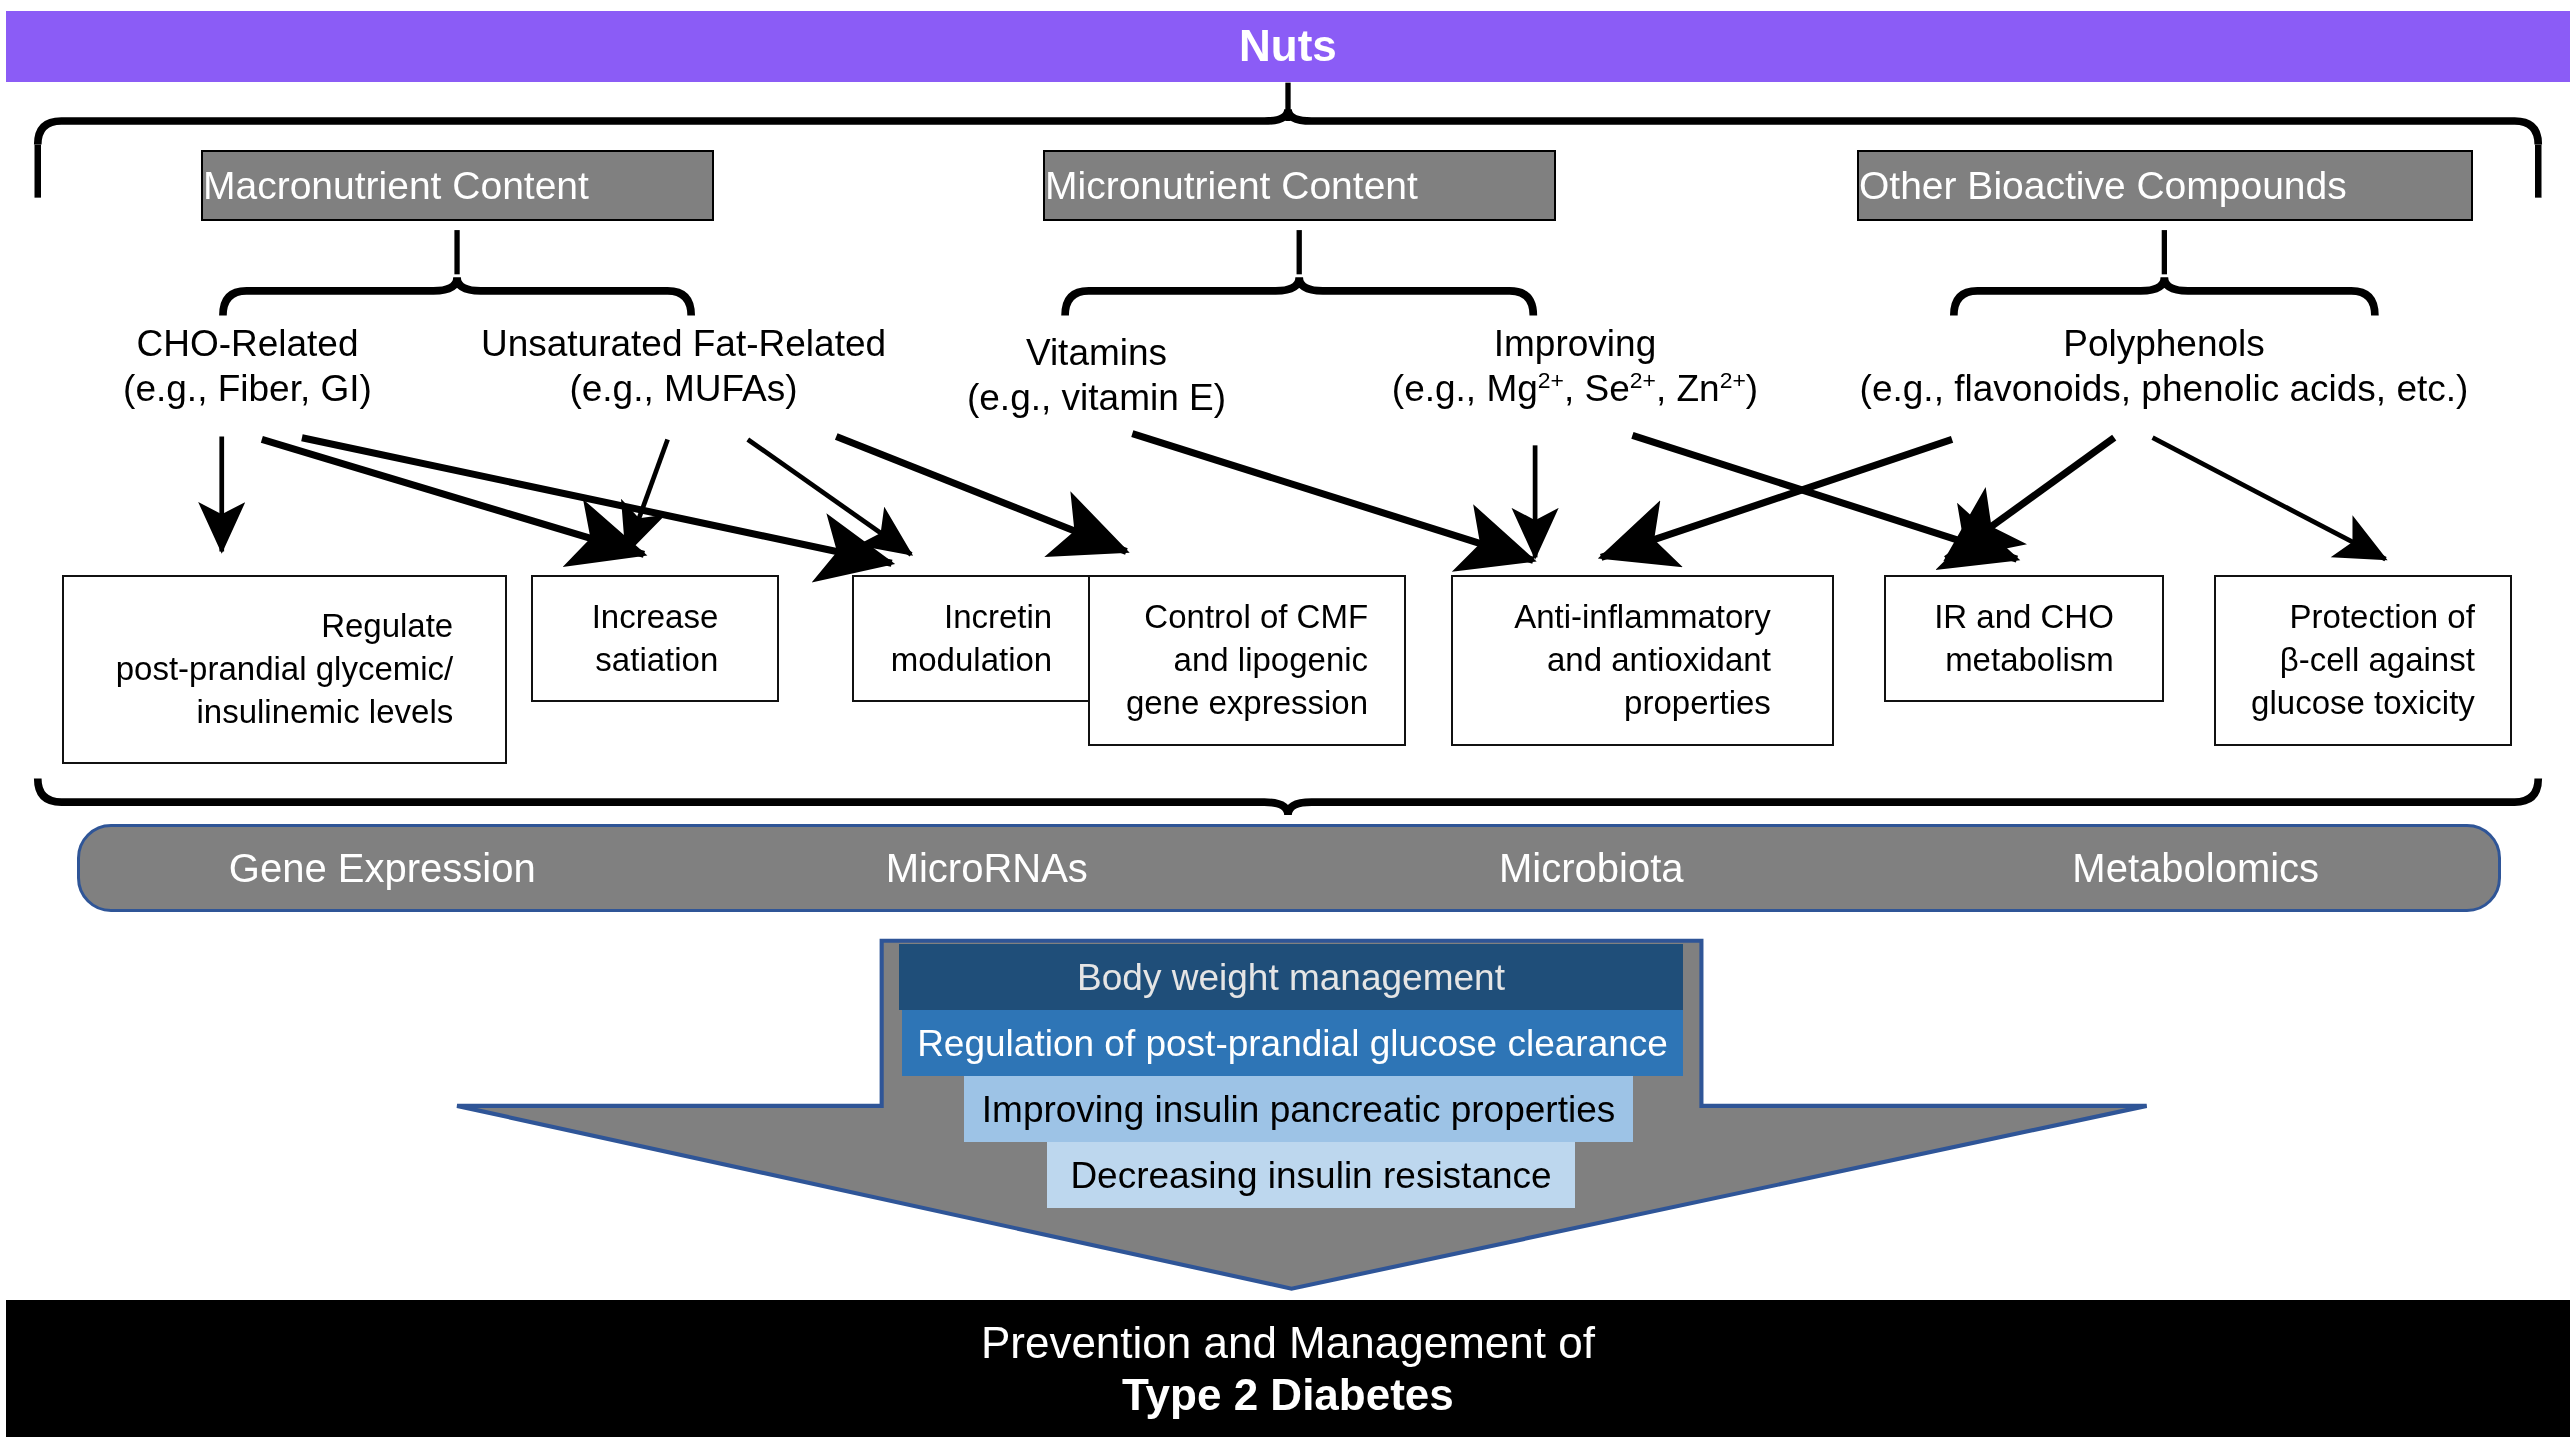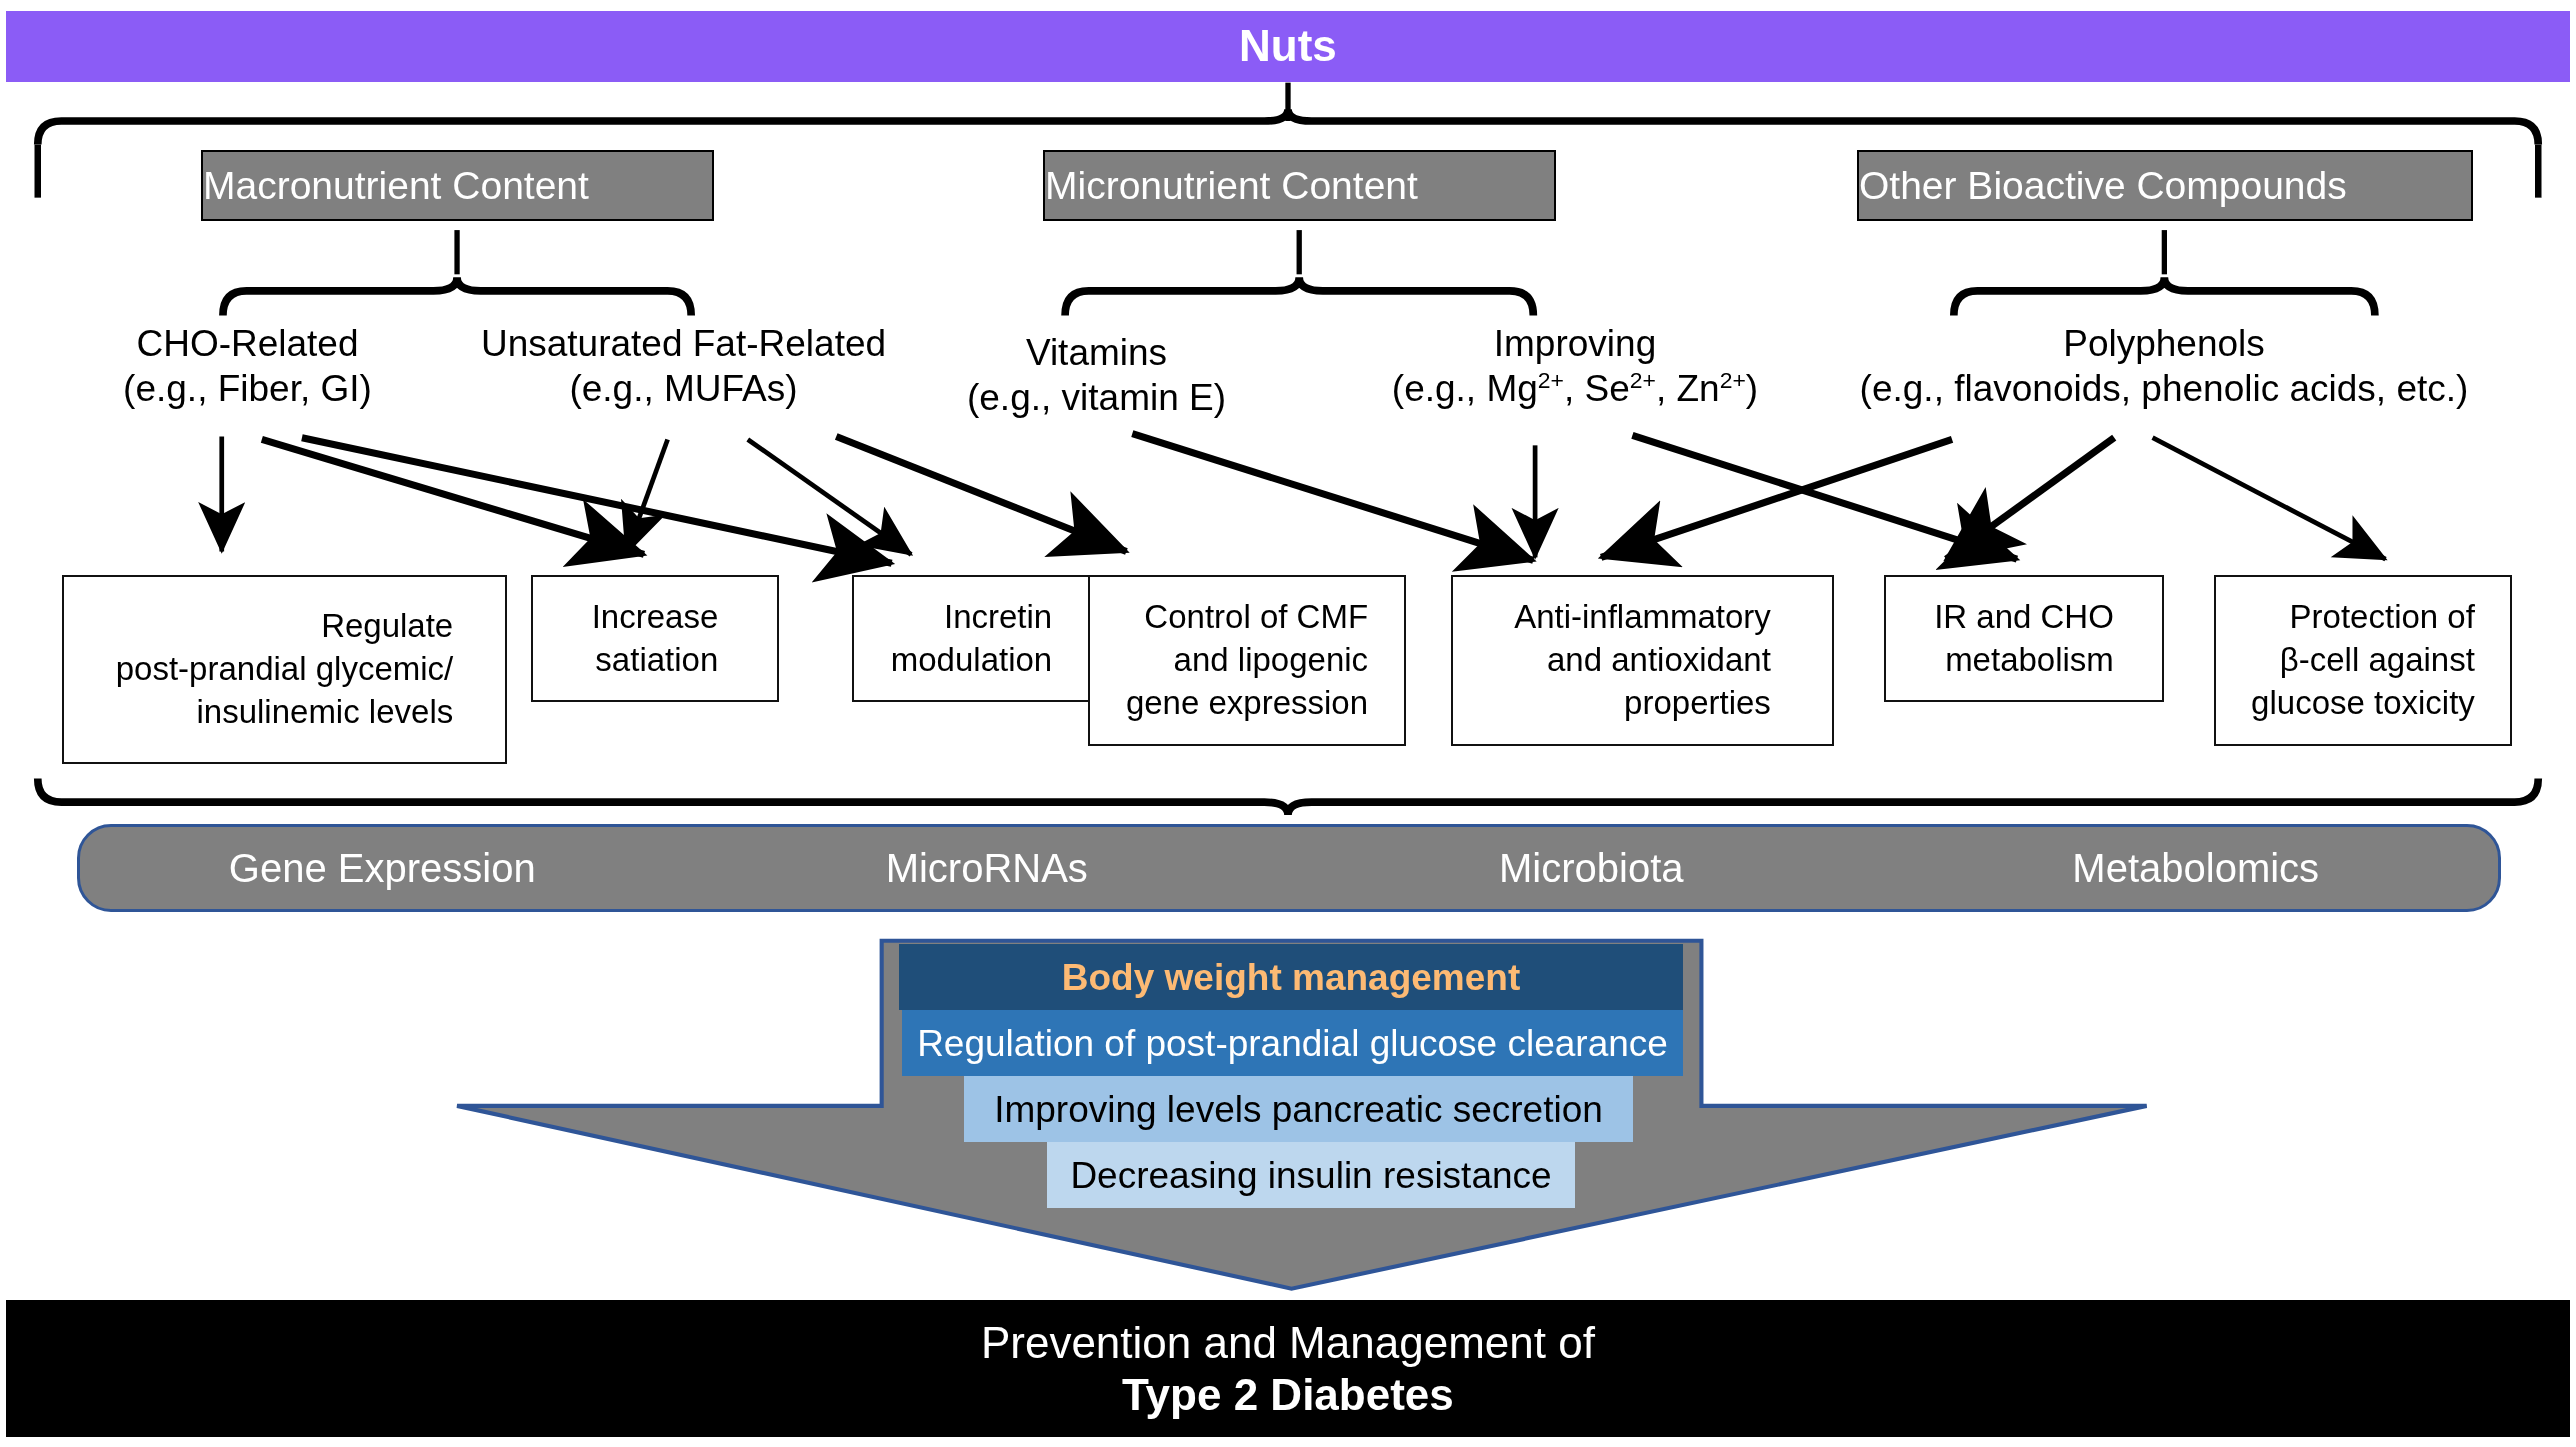--- a/index.html
+++ b/index.html
@@ -163,30 +163,30 @@
     </div>
     <div class="omics-cell">
       <span>Metabolomics</span>
     </div>
   </div>
 
   <svg class="overlay" id="arrow-shape-layer" viewBox="0 0 4368 2455">
     <polygon id="down-arrow" points="1495,1595 2885,1595 2885,1875 3640,1875 2190,2185 775,1875 1495,1875" fill="#808080" stroke="#2F5597" stroke-width="7"></polygon>
   </svg>
 
-  <div class="abs funnelbar" style="left: 899px; top: 944px; width: 784px; height: 66px; background: rgb(31, 78, 121); color: #fdba74; font-weight: bold;">
+  <div class="abs funnelbar" style="left: 899px; top: 944px; width: 784px; height: 66px; background: rgb(31, 78, 121); color: #e5e5e5;">
     <span>Body weight management</span>
   </div>
 
   <div class="abs funnelbar" style="left: 902px; top: 1010px; width: 781px; height: 66px; background: rgb(46, 117, 182); color: rgb(255, 255, 255);">
     <span>Regulation of post-prandial glucose clearance</span>
   </div>
 
   <div class="abs funnelbar" style="left: 964px; top: 1076px; width: 669px; height: 66px; background: rgb(157, 195, 230); color: rgb(0, 0, 0);">
-    <span>Improving levels pancreatic secretion</span>
+    <span>Improving insulin pancreatic properties</span>
   </div>
 
   <div class="abs funnelbar" style="left: 1047px; top: 1142px; width: 528px; height: 66px; background: rgb(189, 215, 238); color: rgb(0, 0, 0);">
     <span>Decreasing insulin resistance</span>
   </div>
 
   <div class="abs banner" id="outcome-banner" style="left: 5.9px; top: 1300px; width: 2564px; height: 137px; flex-direction: column; background: rgb(0, 0, 0);">
     <span>Prevention and Management of</span>
     <span class="strong">Type 2 Diabetes</span>
   </div>

